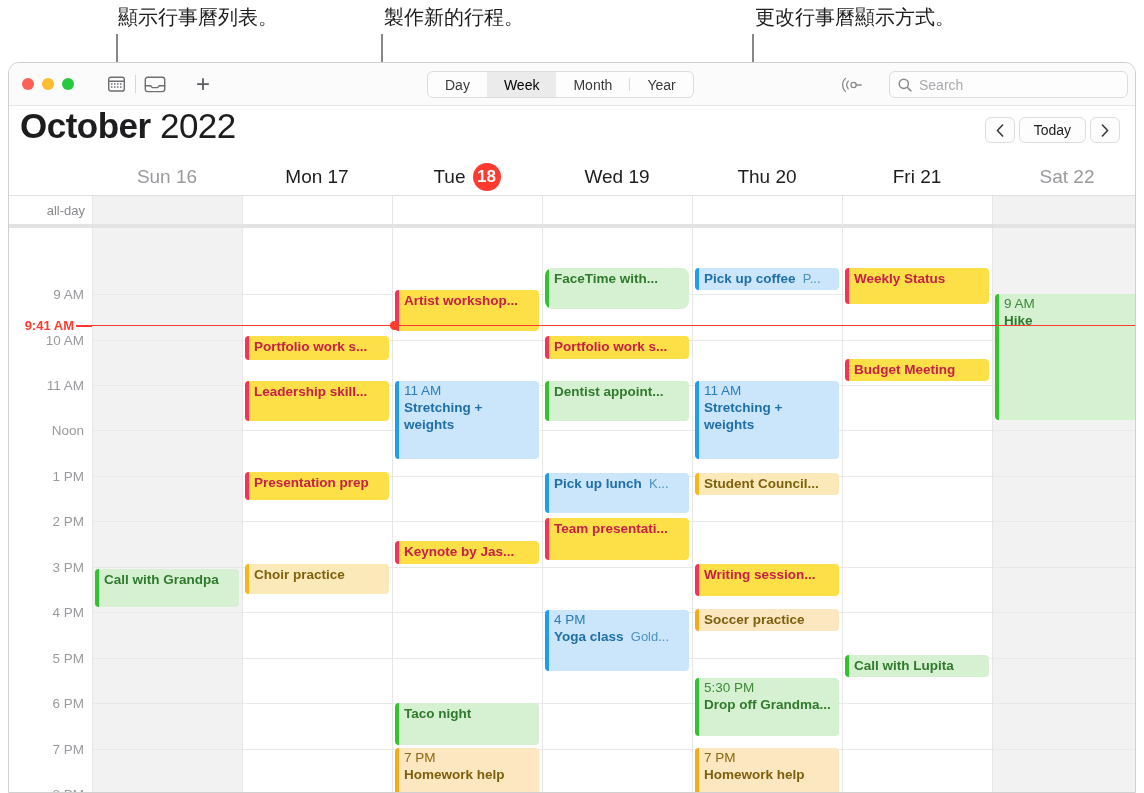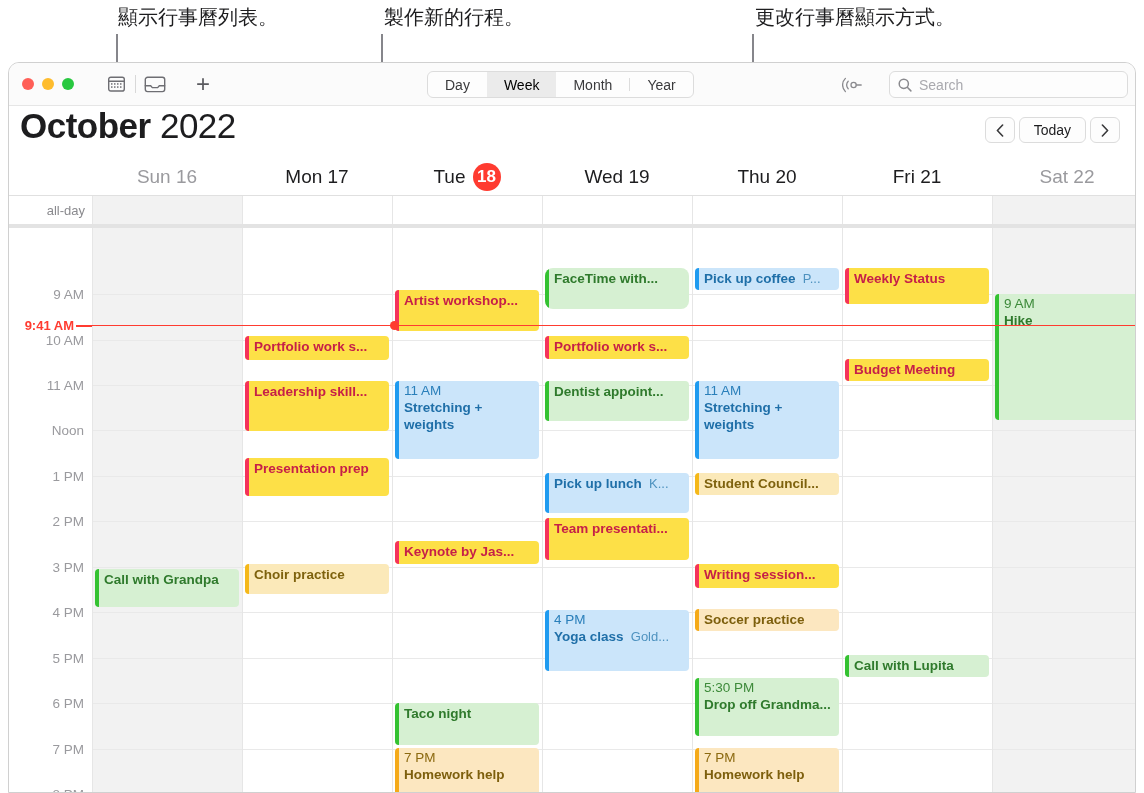--- a/index.html
+++ b/index.html
@@ -437,27 +437,27 @@
           <div class="hourline" style="top: 384px;"></div>
           <div class="hourline" style="top: 430px;"></div>
           <div class="hourline" style="top: 475px;"></div>
           <div class="hourline" style="top: 521px;"></div>
           <div class="ev p-red" style="top: 108px; height: 24px;">
             <div class="bar"></div>
             <div class="body">
               <div class="t2">Portfolio work s...</div>
             </div>
           </div>
-          <div class="ev p-red" style="top: 153px; height: 50px;">
+          <div class="ev p-red" style="top: 153px; height: 40px;">
             <div class="bar"></div>
             <div class="body">
               <div class="t2">Leadership skill...</div>
             </div>
           </div>
-          <div class="ev p-red" style="top: 230px; height: 38px;">
+          <div class="ev p-red" style="top: 244px; height: 28px;">
             <div class="bar"></div>
             <div class="body">
               <div class="t2">Presentation prep</div>
             </div>
           </div>
           <div class="ev p-yellow" style="top: 336px; height: 30px;">
             <div class="bar"></div>
             <div class="body">
               <div class="t2">Choir practice</div>
             </div>
@@ -582,21 +582,21 @@
               <div class="t1">11 AM</div>
               <div class="t2 wrap">Stretching + weights</div>
             </div>
           </div>
           <div class="ev p-yellow" style="top: 245px; height: 22px;">
             <div class="bar"></div>
             <div class="body">
               <div class="t2">Student Council...</div>
             </div>
           </div>
-          <div class="ev p-red" style="top: 336px; height: 24px;">
+          <div class="ev p-red" style="top: 336px; height: 32px;">
             <div class="bar"></div>
             <div class="body">
               <div class="t2">Writing session...</div>
             </div>
           </div>
           <div class="ev p-orange" style="top: 381px; height: 22px;">
             <div class="bar"></div>
             <div class="body">
               <div class="t2">Soccer practice</div>
             </div>

